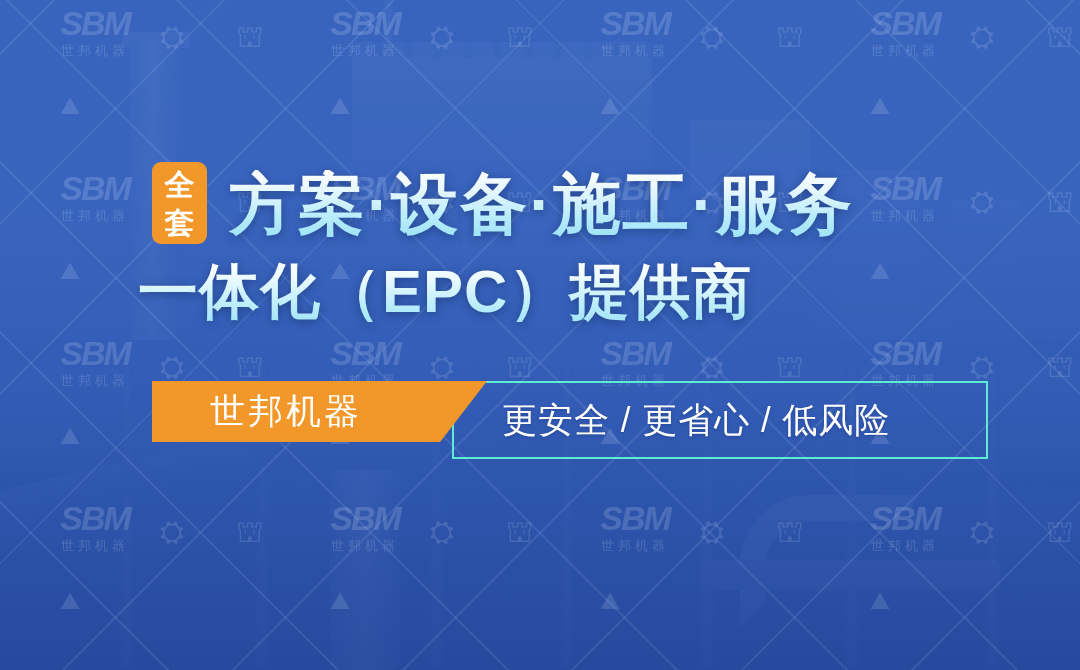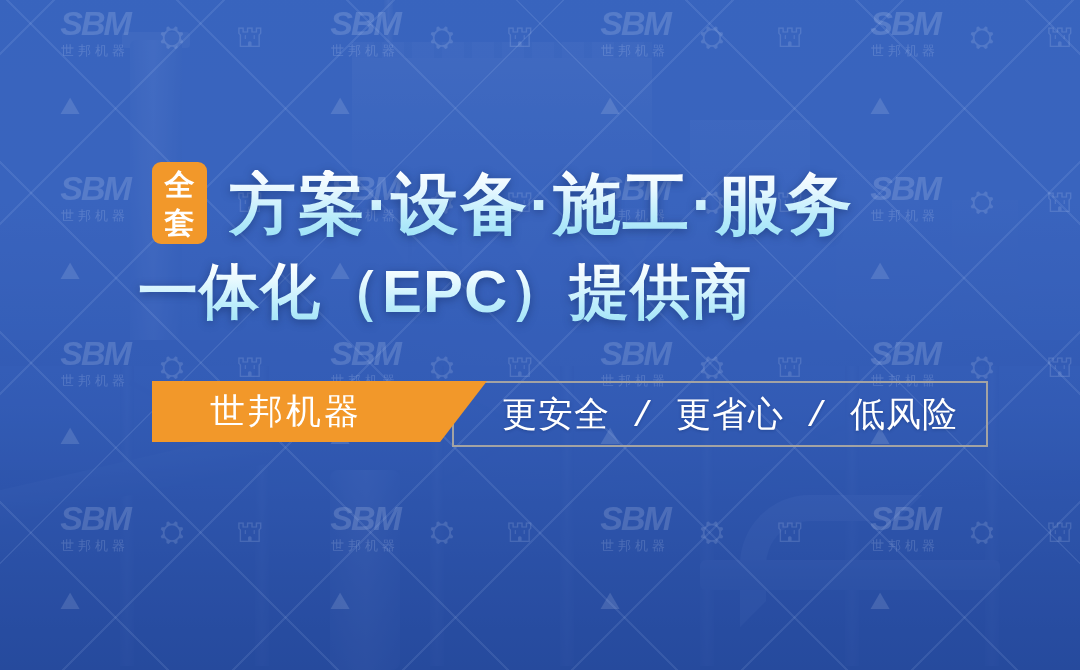--- a/index.html
+++ b/index.html
@@ -273,26 +273,25 @@
     top: 381px;
     width: 836px;
     height: 61px;
   }
 
   .sub-box {
     position: absolute;
     left: 300px;
     top: 0;
     right: 0;
-    height: 66px;
-    border: 2px solid #a3a3a3;
+    height: 78px;
+    border: 2px solid #5eead4;
     box-sizing: border-box;
     display: flex;
     align-items: center;
-    font-family: Liberation Mono, monospace;
   }
 
   .sub-box-text {
     color: #ffffff;
     font-size: 35px;
     font-weight: normal;
     letter-spacing: 1px;
     margin-left: 48px;
     white-space: nowrap;
     text-shadow: 0 1px 3px rgba(10,30,80,.3);

